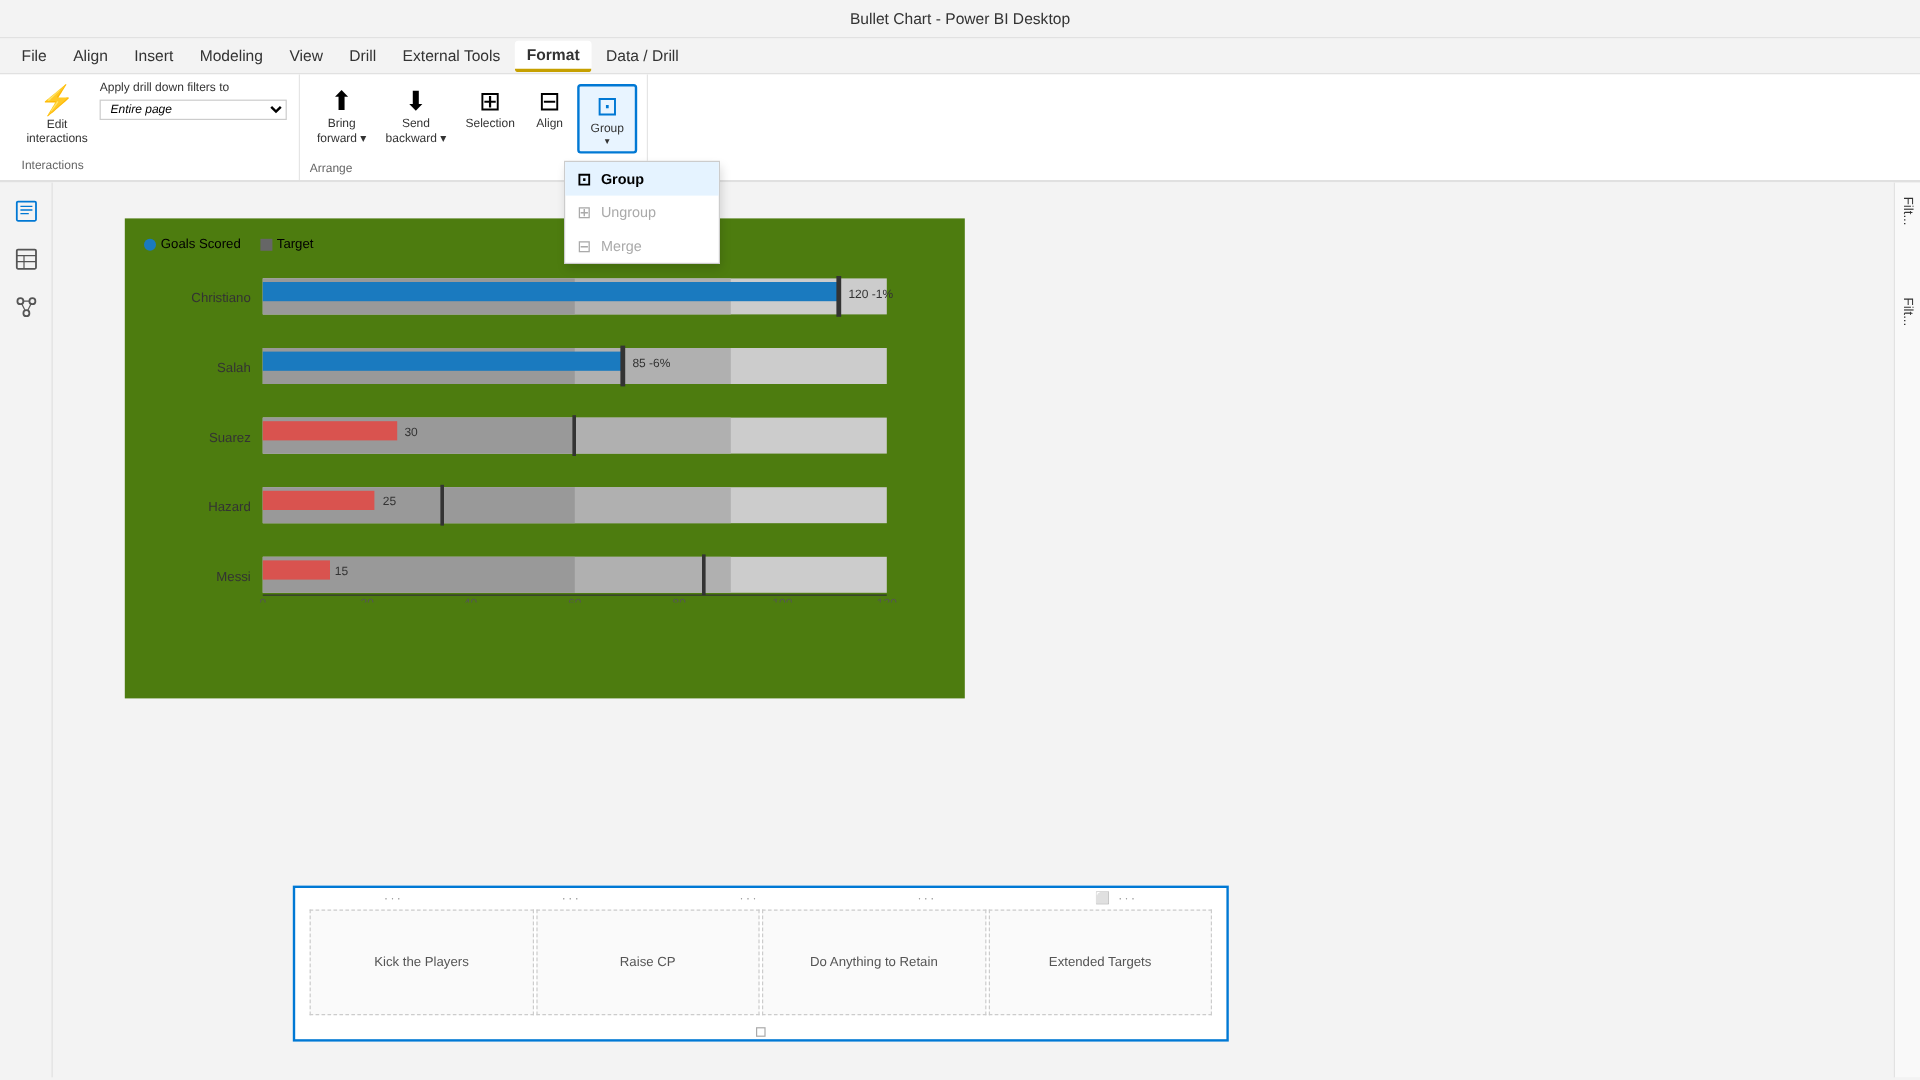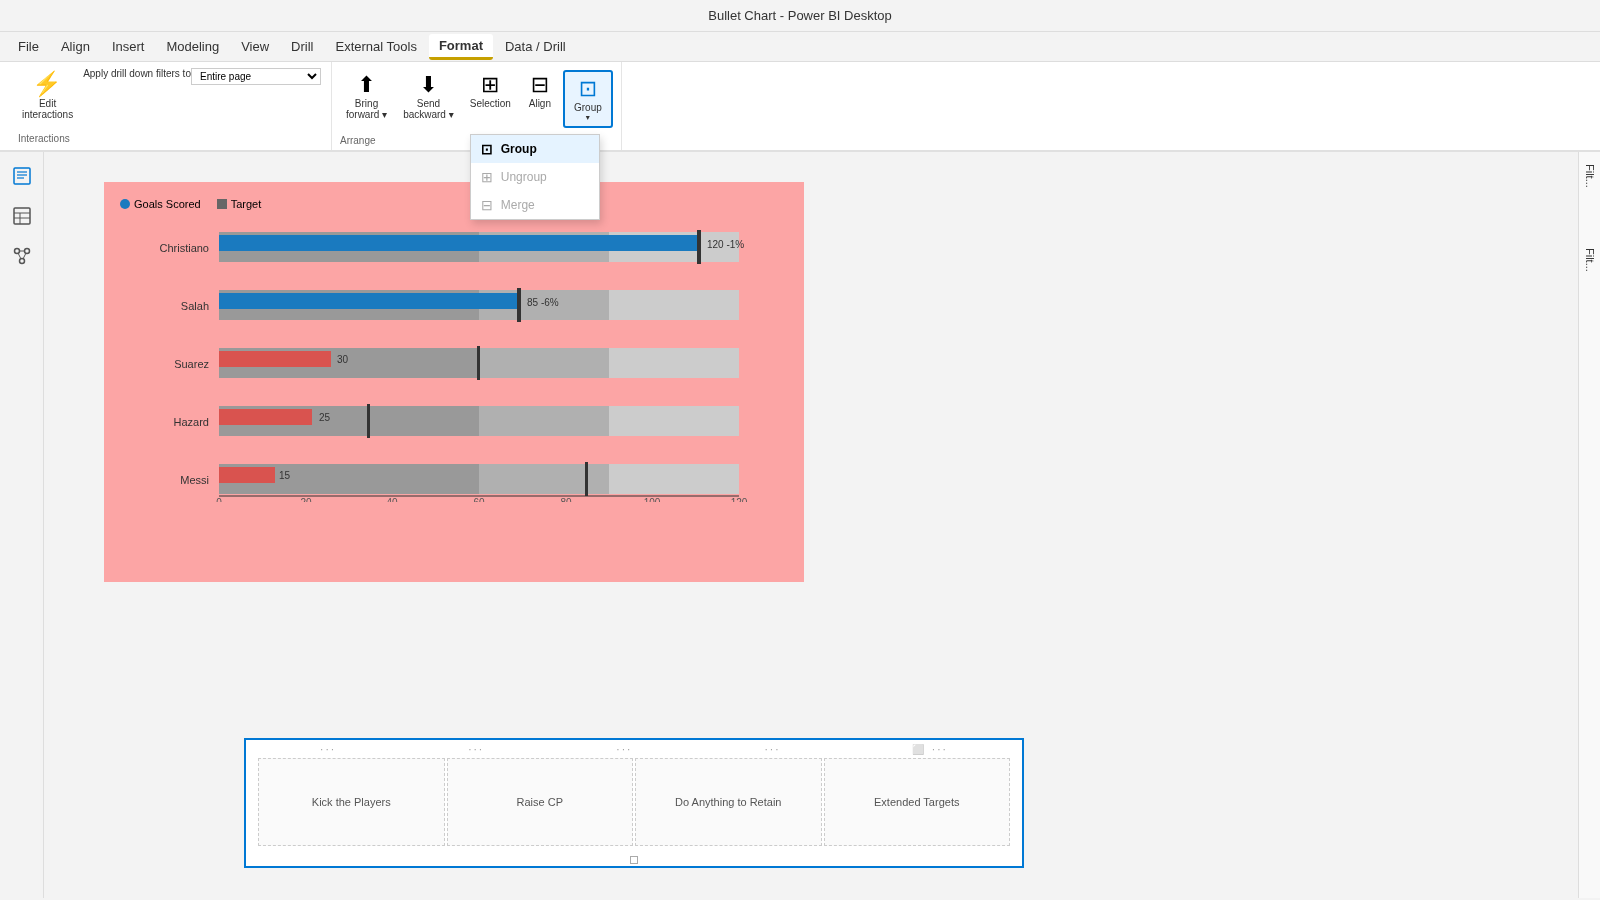--- a/index.html
+++ b/index.html
@@ -88,29 +88,31 @@
       flex-direction: column;
       align-items: center;
       cursor: pointer;
       padding: 2px 4px;
     }
     .edit-int-btn .icon { font-size: 24px; color: #c6a000; }
     .edit-int-btn .label { font-size: 10px; color: #333; text-align: center; }
 
     .drill-filter {
       display: flex;
+      flex-direction: column;
       font-size: 10px;
     }
     .drill-filter span { color: #333; margin-bottom: 4px; }
     .drill-filter select {
       font-size: 10px;
       padding: 1px 4px;
       border: 1px solid #ccc;
       background: #fff;
-      width: 130px;
+      width: 156px;
+      font-style: italic;
     }
 
     
     .arrange-section {
       display: flex;
       flex-direction: column;
       padding: 4px 8px;
       border-right: 1px solid #e5e5e5;
     }
     .arrange-content {
@@ -199,21 +201,21 @@
       overflow: hidden;
     }
 
     
     #chart-container {
       position: absolute;
       top: 30px;
       left: 60px;
       width: 700px;
       height: 400px;
-      background: #fca5a5;
+      background: #4d7c0f;
       padding: 16px;
     }
 
     .chart-legend {
       display: flex;
       gap: 16px;
       margin-bottom: 12px;
       font-size: 11px;
     }
     .legend-item {

